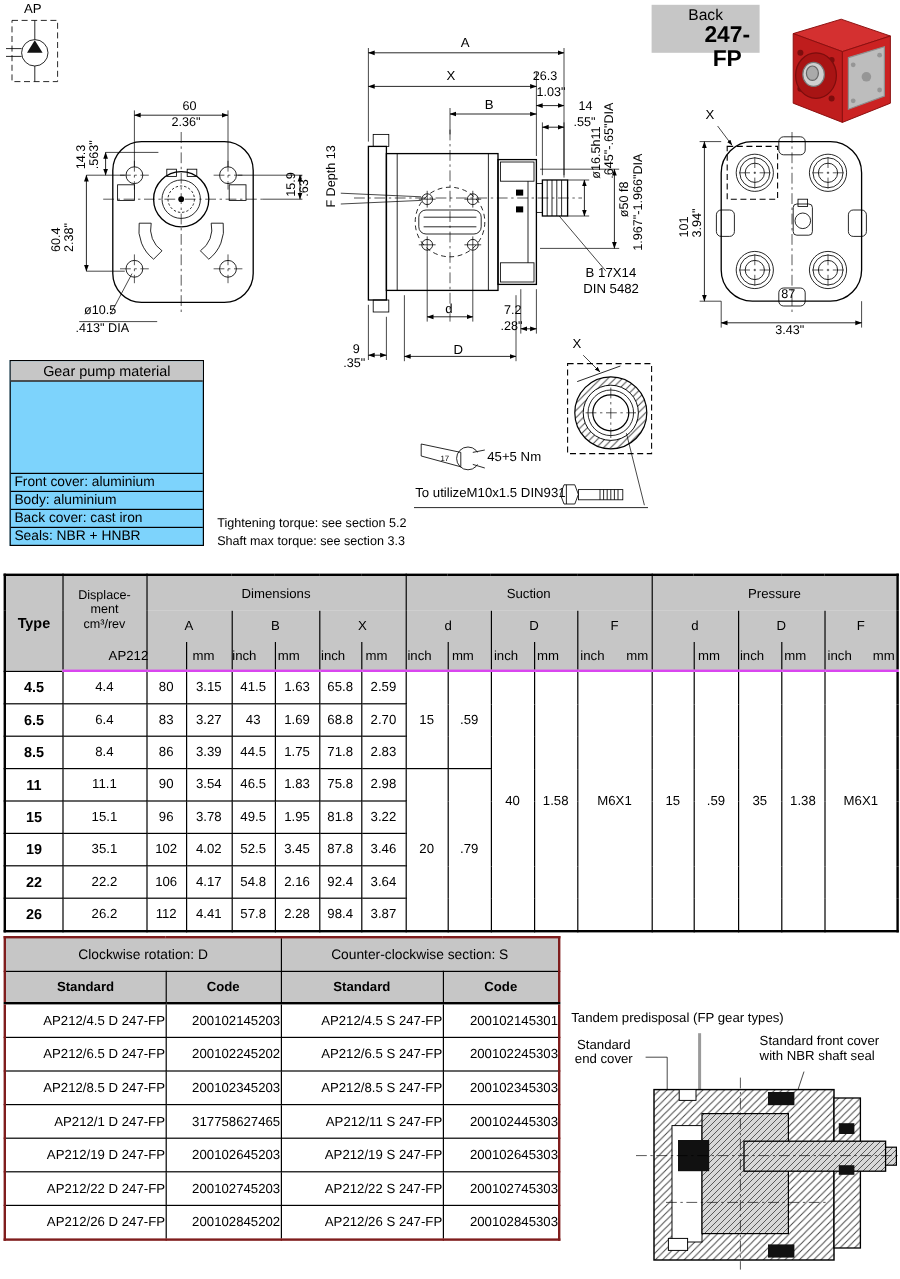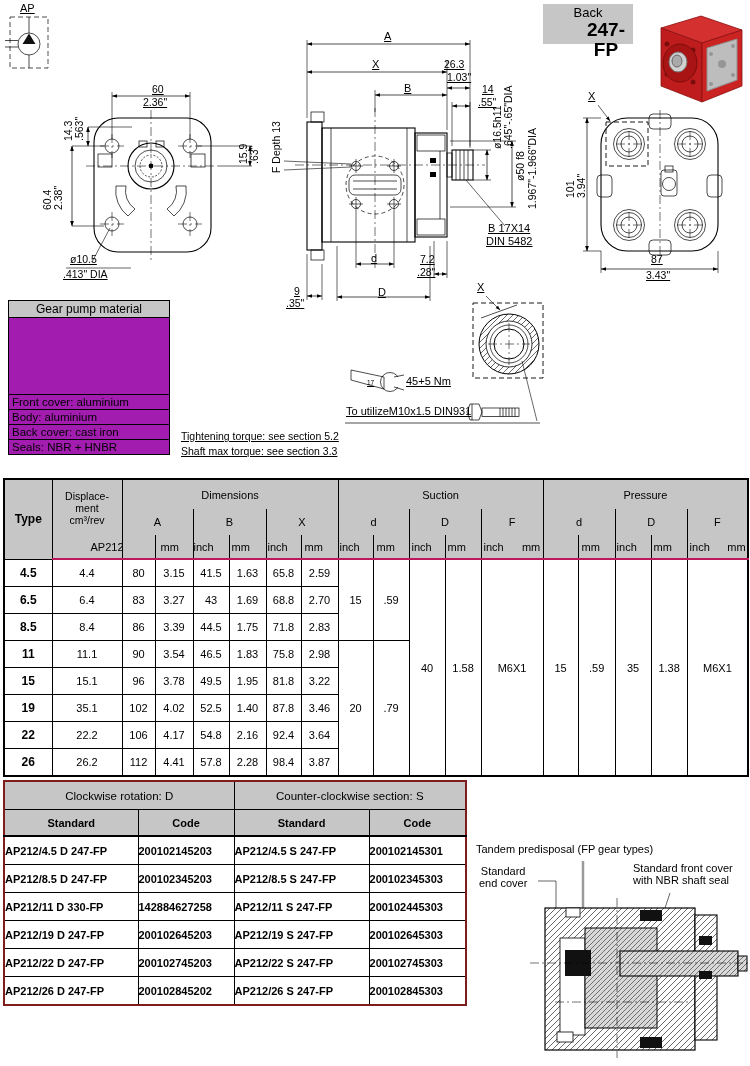--- a/index.html
+++ b/index.html
@@ -1,47 +1,47 @@
 <!DOCTYPE html>
 <html><head>
 <meta charset="utf-8">
 <style>
   html,body{margin:0;padding:0;background:#fff;}
   #page{position:relative;width:750px;height:1066px;background:#fff;overflow:hidden;
         font-family:"Liberation Sans", sans-serif;color:#000;}
   svg{position:absolute;left:0;top:0;}
-  .lbl{position:absolute;font-size:10.5px;line-height:11px;white-space:nowrap;text-decoration:underline;}
+  .lbl{position:absolute;font-size:10.5px;line-height:11px;white-space:nowrap;}
   .vlbl{position:absolute;font-size:10.5px;line-height:11px;white-space:nowrap;
         transform:rotate(-90deg);transform-origin:0 0;}
   .vlbl span{display:block;}
   .s11{font-size:11px;}
   .badge{position:absolute;left:543px;top:4px;width:90px;height:40px;background:#c6c6c6;
          text-align:center;padding-top:2px;box-sizing:border-box;}
   .badge .l1{font-size:13px;line-height:14px;display:block;}
   .badge .l2{font-size:19px;font-weight:bold;line-height:20px;display:block;padding-left:36px;}
-  .matbox{position:absolute;left:8px;top:300px;width:160px;border:1px solid #000;background:#a21caf;}
+  .matbox{position:absolute;left:8px;top:300px;width:160px;border:1px solid #000;background:#7dd3fc;}
   .matbox .mb-title{background:#c6c6c6;border-bottom:1px solid #000;text-align:center;
          font-size:12px;height:16px;line-height:16px;}
   .matbox .mb-icon{height:76px;}
   .matbox .mb-row{border-top:1px solid #000;font-size:11.5px;height:14px;line-height:14px;padding:0 0 0 3px;}
   table{position:absolute;border-collapse:collapse;table-layout:fixed;background:#fff;}
   #spec{left:3px;top:478px;width:744px;border:2px solid #000;font-size:11px;}
   #spec th{background:#c6c6c6;font-weight:normal;border-left:1px solid #000;border-right:1px solid #000;
            padding:0;text-align:center;vertical-align:middle;}
-  #spec thead tr:last-child th{border-bottom:2px solid #be185d;padding-left:38px;}
+  #spec thead tr:last-child th{border-bottom:2px solid #d946ef;padding-left:38px;}
   #spec th.type-h{font-weight:bold;font-size:12px;}
   #spec td{border:1px solid #000;text-align:center;vertical-align:middle;height:26px;padding:0;}
   #spec td.type-col{font-weight:bold;font-size:12px;}
   #spec .r1{height:30px;} #spec .r2{height:26px;} #spec .r3{height:24px;}
   .disp-h{white-space:pre-line;font-size:10.5px;line-height:12px;}
   #order{left:3px;top:780px;width:462px;border:2px solid #7f1d1d;font-size:11px;}
   #order th{background:#c6c6c6;border:1px solid #000;text-align:center;padding:0;}
   #order thead tr:first-child th{height:27px;font-weight:normal;font-size:11.5px;}
   #order thead tr:last-child th{height:25px;font-weight:bold;border-bottom:2px solid #000;}
-  #order td{border:1px solid #000;text-align:left;height:27px;padding:0;font-weight:bold;}
+  #order td{border:1px solid #000;text-align:right;height:27px;padding:0;}
   .tandem-title{position:absolute;left:476px;top:843px;font-size:11px;}
   .tandem-lb{position:absolute;font-size:11px;line-height:11.5px;}
 </style>
 </head>
 <body>
 
 <div id="page">
 
 <svg width="750" height="1066" viewBox="0 0 750 1066">
 <defs>
@@ -379,21 +379,21 @@
 <div class="lbl" style="left:417px;top:267px">.28"</div>
 <div class="lbl" style="left:294px;top:286px">9</div>
 <div class="lbl" style="left:286px;top:298px">.35"</div>
 <div class="lbl s11" style="left:378px;top:287px">D</div>
 
 <div class="lbl s11" style="left:588px;top:91px">X</div>
 <div class="vlbl" style="left:565px;top:198px">
   <span>101</span>
   <span>3.94"</span>
 </div>
-<div class="lbl" style="left:651px;top:254px">87</div>
+<div class="lbl" style="left:651px;top:240px">87</div>
 <div class="lbl" style="left:646px;top:270px">3.43"</div>
 
 <div class="lbl s11" style="left:477px;top:282px">X</div>
 <div class="lbl" style="left:367px;top:377px;font-size:6.5px">17</div>
 <div class="lbl s11" style="left:406px;top:376px">45+5 Nm</div>
 <div class="lbl s11" style="left:346px;top:406px">To utilizeM10x1.5 DIN931</div>
 
 <div class="matbox">
   <div class="mb-title">Gear pump material</div>
   <div class="mb-icon"></div>
@@ -530,21 +530,21 @@
           <td>1.95</td>
           <td>81.8</td>
           <td>3.22</td>
         </tr>
         <tr>
           <td class="type-col">19</td>
           <td>35.1</td>
           <td>102</td>
           <td>4.02</td>
           <td>52.5</td>
-          <td>1.40</td>
+          <td>3.45</td>
           <td>87.8</td>
           <td>3.46</td>
         </tr>
         <tr>
           <td class="type-col">22</td>
           <td>22.2</td>
           <td>106</td>
           <td>4.17</td>
           <td>54.8</td>
           <td>2.16</td>
@@ -584,28 +584,34 @@
     </tr>
   </thead>
   <tbody>
         <tr>
           <td>AP212/4.5 D 247-FP</td>
           <td>200102145203</td>
           <td>AP212/4.5 S 247-FP</td>
           <td>200102145301</td>
         </tr>
         <tr>
+          <td>AP212/6.5 D 247-FP</td>
+          <td>200102245202</td>
+          <td>AP212/6.5 S 247-FP</td>
+          <td>200102245303</td>
+        </tr>
+        <tr>
           <td>AP212/8.5 D 247-FP</td>
           <td>200102345203</td>
           <td>AP212/8.5 S 247-FP</td>
           <td>200102345303</td>
         </tr>
         <tr>
-          <td>AP212/11 D 330-FP</td>
-          <td>142884627258</td>
+          <td>AP212/1 D 247-FP</td>
+          <td>317758627465</td>
           <td>AP212/11 S 247-FP</td>
           <td>200102445303</td>
         </tr>
         <tr>
           <td>AP212/19 D 247-FP</td>
           <td>200102645203</td>
           <td>AP212/19 S 247-FP</td>
           <td>200102645303</td>
         </tr>
         <tr>

